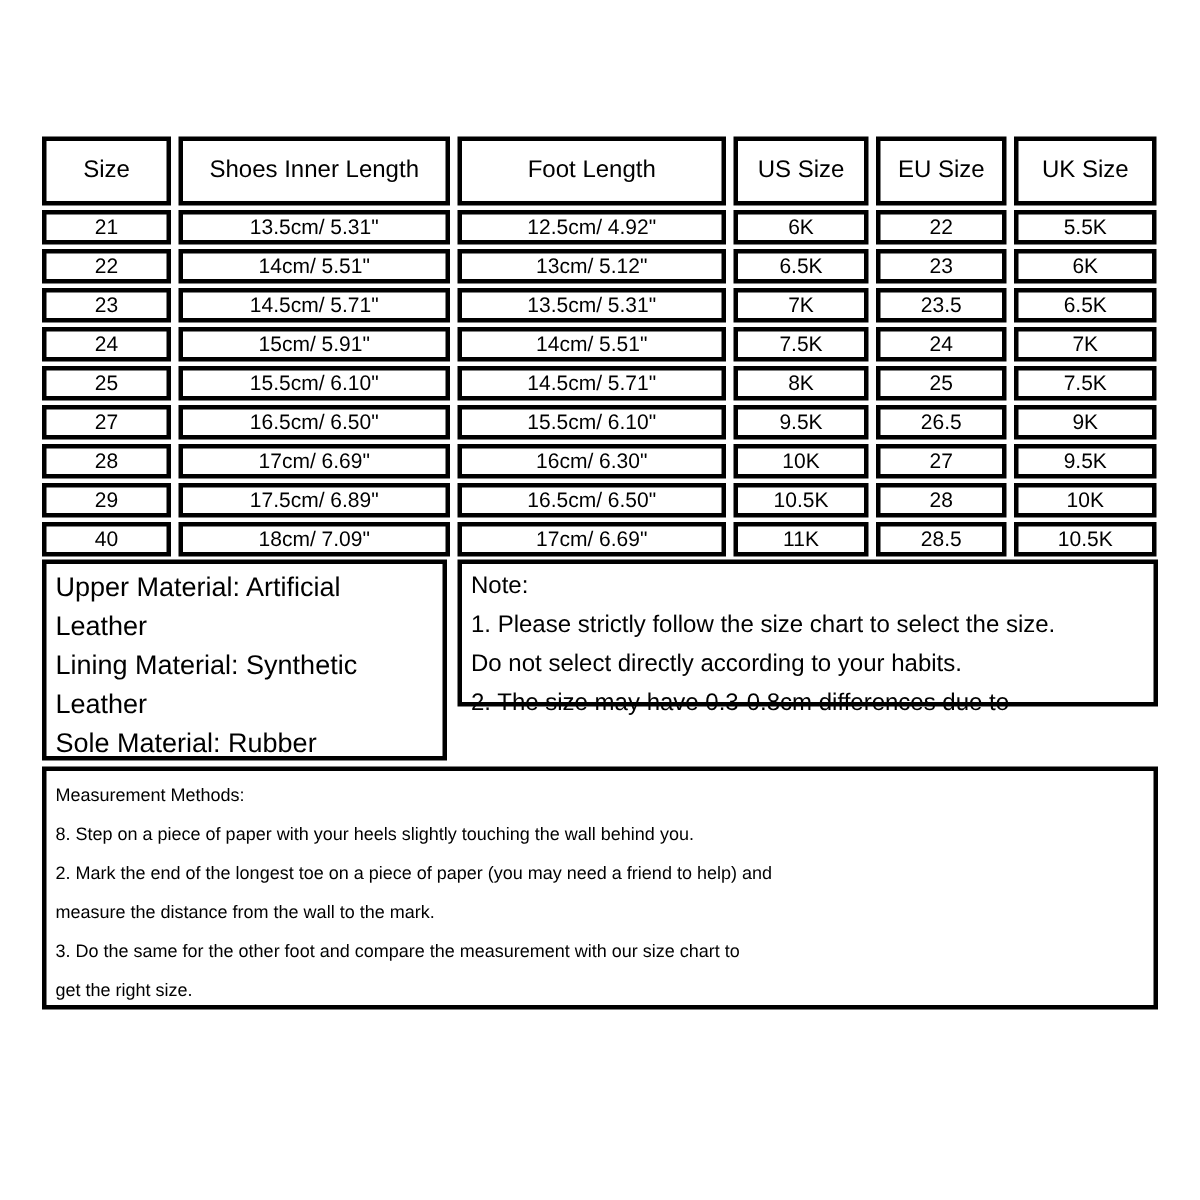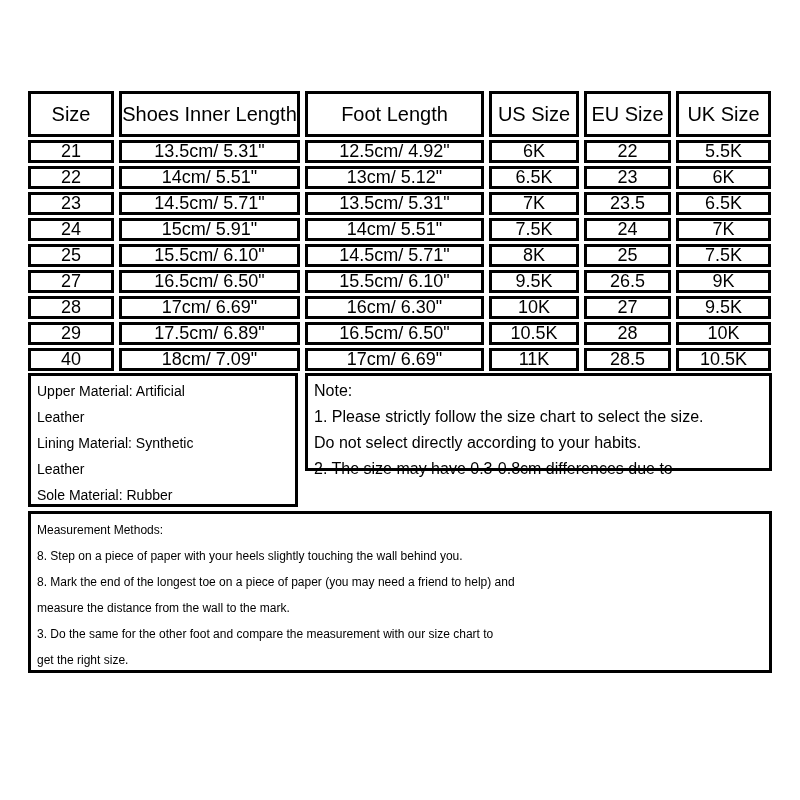--- a/index.html
+++ b/index.html
@@ -32,26 +32,26 @@
     box-sizing: border-box;
     padding: 0;
     text-align: center;
     vertical-align: middle;
     white-space: nowrap;
     font-weight: normal;
     overflow: visible;
   }
   table.size-table th {
     height: 46px;
-    font-size: 20px;
+    font-size: 16px;
     margin-top: 32px;
   }
   table.size-table td {
     height: 15px;
-    font-size: 18px;
+    font-size: 14px;
     line-height: 17px;
   }
   .c0 { width: 86px; }
   .c1 { width: 181px; }
   .c2 { width: 179px; }
   .c3 { width: 90px; }
   .c4 { width: 87px; }
   .c5 { width: 95px; }
   td.c1, td.c2 {
     text-align: right;
@@ -65,21 +65,21 @@
   }
   .box {
     border: 3px solid #000000;
     background: #ffffff;
     box-sizing: border-box;
   }
   .materials-box {
     width: 270px;
     height: 134px;
     padding: 2px 6px;
-    font-size: 14px;
+    font-size: 18px;
     line-height: 26px;
   }
   .note-box {
     flex: 1;
     height: 98px;
     padding: 2px 6px;
     font-size: 16px;
     line-height: 26px;
   }
   
@@ -199,19 +199,19 @@
         <div class="line">Note:</div>
         <div class="line">1. Please strictly follow the size chart to select the size.</div>
         <div class="line">Do not select directly according to your habits.</div>
         <div class="line">2. The size may have 0.3-0.8cm differences due to</div>
       </div>
   </div>
 
   <div class="box measurement-box" id="measurement-box">
       <div class="line">Measurement Methods:</div>
       <div class="line">8. Step on a piece of paper with your heels slightly touching the wall behind you.</div>
-      <div class="line">8. Mark the end of the longest toe on a piece of paper (you may need a friend to help) and</div>
+      <div class="line">2. Mark the end of the longest toe on a piece of paper (you may need a friend to help) and</div>
       <div class="line">measure the distance from the wall to the mark.</div>
       <div class="line">3. Do the same for the other foot and compare the measurement with our size chart to</div>
       <div class="line">get the right size.</div>
     </div>
 
 </div>
 
 </body></html>

